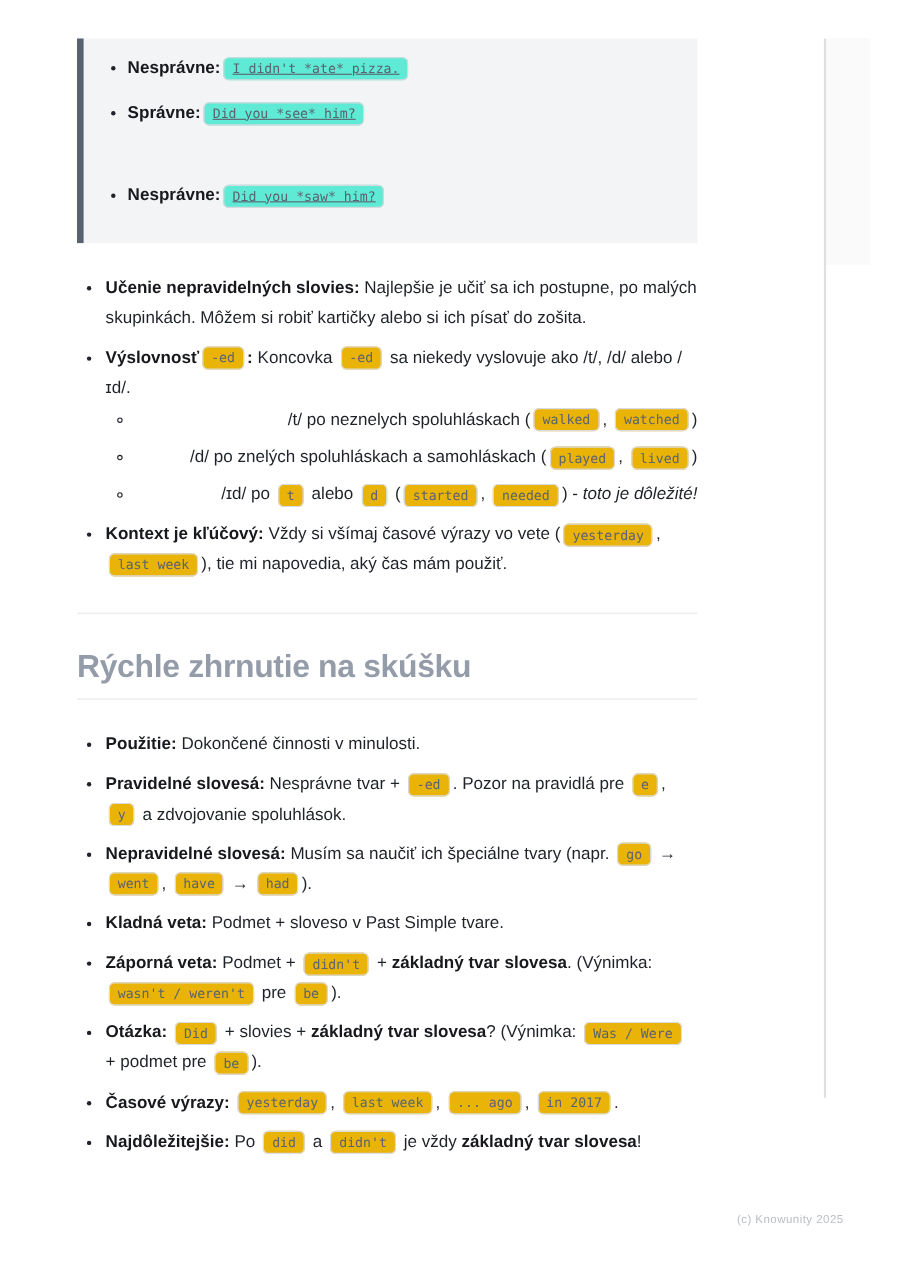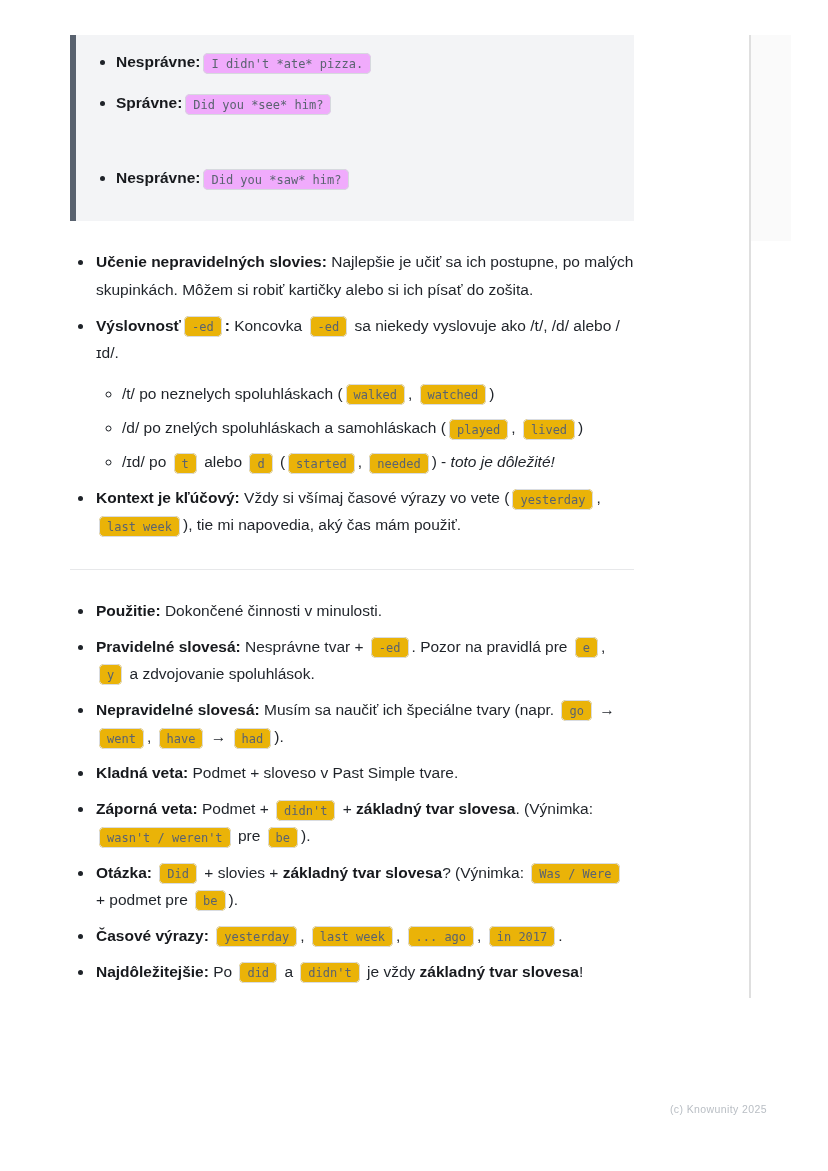--- a/index.html
+++ b/index.html
@@ -25,40 +25,40 @@
     border-left:6px solid #59626f;
     padding:13px 18px 30px 14px;
   }
   .callout ul { list-style:disc; padding-left:26px; }
   .callout li { margin-bottom:14px; }
   .callout li:last-child { margin-bottom:0;margin-top:48px; }
 
   
   ul.bullets { list-style:disc; padding-left:24px; margin-top:27px; }
   ul.bullets > li { margin-bottom:9px; padding-left:2px; }
-  ul.sublist { list-style:circle; padding-left:26px; margin:14px 0 2px 0; }
+  ul.sublist { list-style:circle; padding-left:26px; margin:2px 0 2px 0;text-align:right; }
   ul.sublist > li { margin-bottom:7px; }
 
   strong { font-weight:bold; color:#17191d;text-align:center; }
   em { }
 
   code.chip {
     font-family:"DejaVu Sans Mono", monospace;
     font-size:12px;
     color:#5aununsed;
     color:#5a6370;
     background:#eab308;
     border:1px solid #d9dce1;
     border-radius:5px;
     padding:2.5px 7px;
     margin:0 3px;
     box-decoration-break:clone;
     -webkit-box-decoration-break:clone;
   }
-  .callout code.chip { background:#f0abfc; border-color:#d6d9de; }
+  .callout code.chip { background:#5eead4; border-color:#d6d9de;text-decoration:underline; }
 
   hr.separator {
     border:none; border-top:1px solid #e7e8ea;
     margin-top:30px;
   }
 
   h1.section-heading {
     margin-top:31px;
     font-size:29px;
     font-weight:bold;
@@ -105,20 +105,21 @@
         <li><strong>Výslovnosť</strong><code class="chip">-ed</code><strong>:</strong><span> Koncovka </span><code class="chip">-ed</code><span> sa niekedy vyslovuje ako /t/, /d/ alebo /ɪd/.</span><ul class="sublist">
             <li><span>/t/ po neznelych spoluhláskach (</span><code class="chip">walked</code><span>, </span><code class="chip">watched</code><span>)</span></li>
             <li><span>/d/ po znelých spoluhláskach a samohláskach (</span><code class="chip">played</code><span>, </span><code class="chip">lived</code><span>)</span></li>
             <li><span>/ɪd/ po </span><code class="chip">t</code><span> alebo </span><code class="chip">d</code><span> (</span><code class="chip">started</code><span>, </span><code class="chip">needed</code><span>) - </span><em>toto je dôležité!</em></li>
           </ul></li>
         <li><strong>Kontext je kľúčový:</strong><span> Vždy si všímaj časové výrazy vo vete (</span><code class="chip">yesterday</code><span>, </span><code class="chip">last week</code><span>), tie mi napovedia, aký čas mám použiť.</span></li>
       </ul>
 
     <hr class="separator">
 
+    <h1 class="section-heading">Rýchle zhrnutie na skúšku</h1>
 
     <ul class="bullets">
         <li><strong>Použitie:</strong><span> Dokončené činnosti v minulosti.</span></li>
         <li><strong>Pravidelné slovesá:</strong><span> Nesprávne tvar + </span><code class="chip">-ed</code><span>. Pozor na pravidlá pre </span><code class="chip">e</code><span>, </span><code class="chip">y</code><span> a zdvojovanie spoluhlások.</span></li>
         <li><strong>Nepravidelné slovesá:</strong><span> Musím sa naučiť ich špeciálne tvary (napr. </span><code class="chip">go</code><span> → </span><code class="chip">went</code><span>, </span><code class="chip">have</code><span> → </span><code class="chip">had</code><span>).</span></li>
         <li><strong>Kladná veta:</strong><span> Podmet + sloveso v Past Simple tvare.</span></li>
         <li><strong>Záporná veta:</strong><span> Podmet + </span><code class="chip">didn't</code><span> + </span><strong>základný tvar slovesa</strong><span>. (Výnimka: </span><code class="chip">wasn't / weren't</code><span> pre </span><code class="chip">be</code><span>).</span></li>
         <li><strong>Otázka:</strong><span> </span><code class="chip">Did</code><span> + slovies + </span><strong>základný tvar slovesa</strong><span>? (Výnimka: </span><code class="chip">Was / Were</code><span> + podmet pre </span><code class="chip">be</code><span>).</span></li>
         <li><strong>Časové výrazy:</strong><span> </span><code class="chip">yesterday</code><span>, </span><code class="chip">last week</code><span>, </span><code class="chip">... ago</code><span>, </span><code class="chip">in 2017</code><span>.</span></li>
         <li><strong>Najdôležitejšie:</strong><span> Po </span><code class="chip">did</code><span> a </span><code class="chip">didn't</code><span> je vždy </span><strong>základný tvar slovesa</strong><span>!</span></li>

